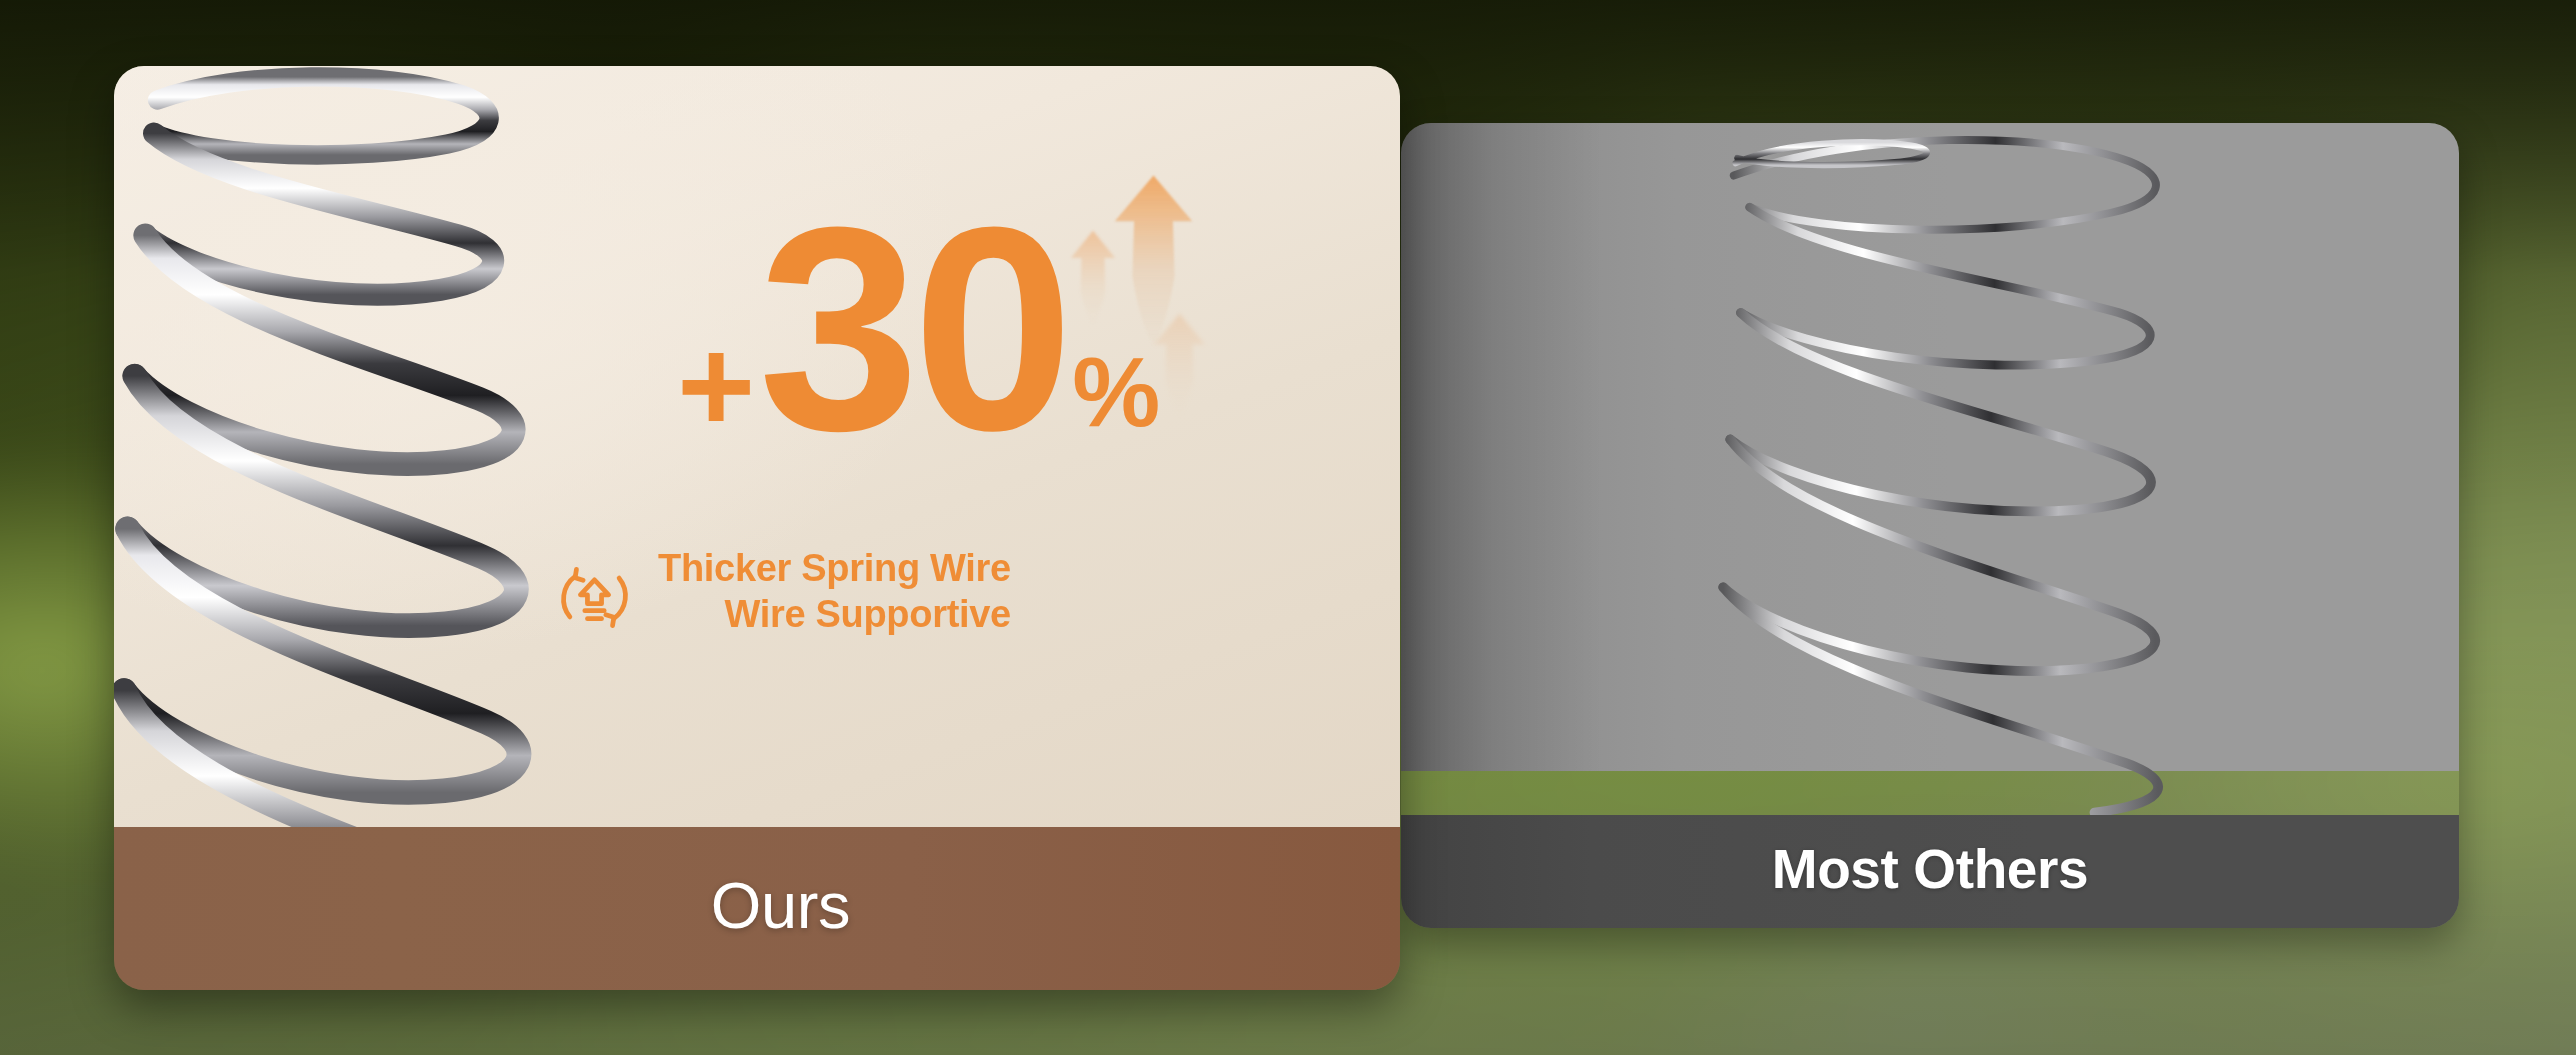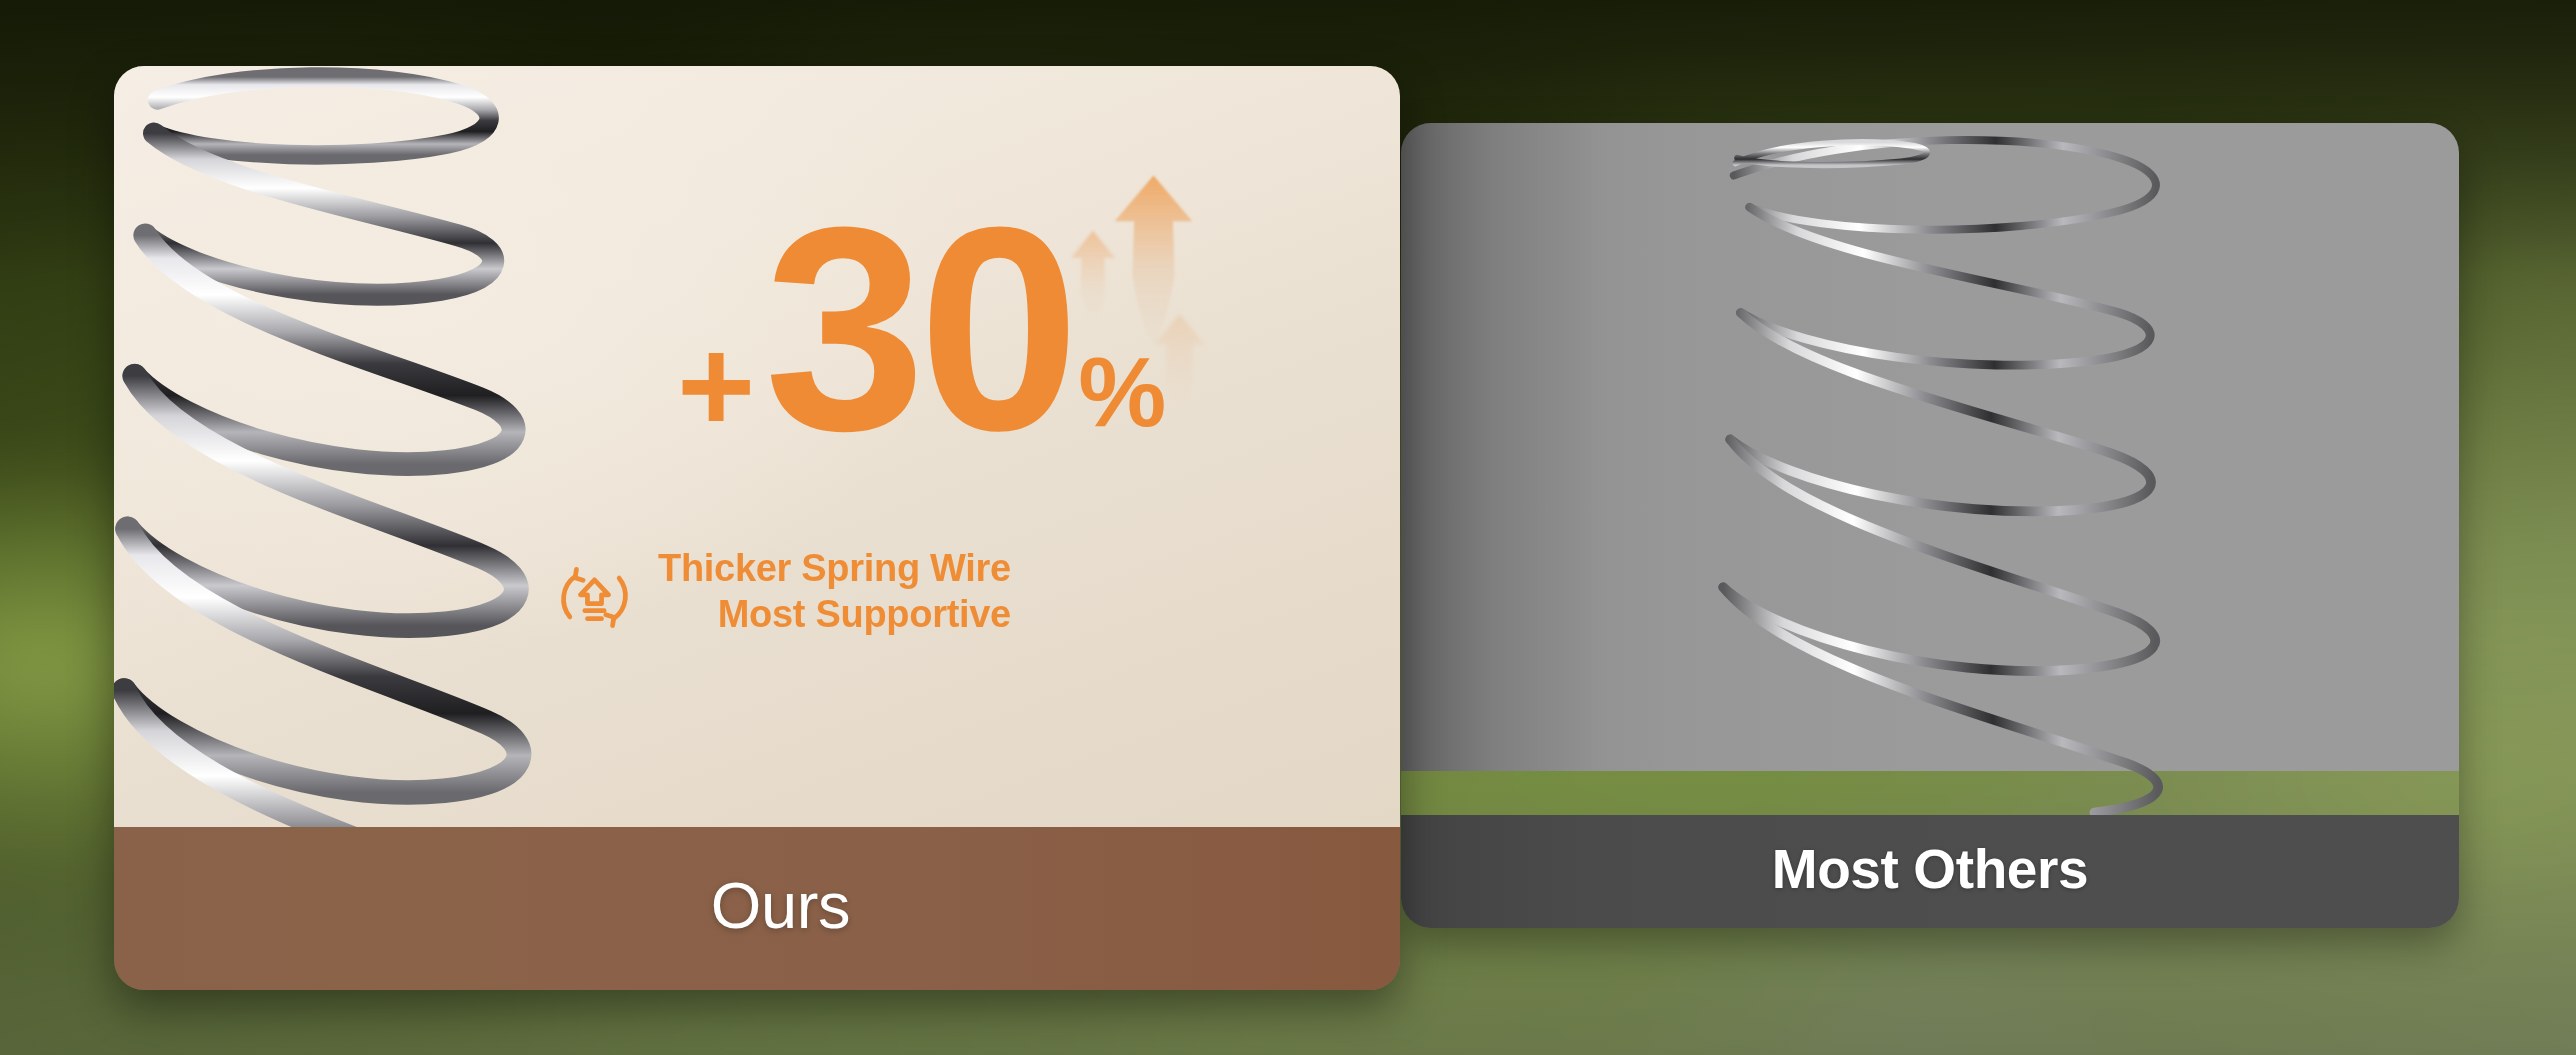--- a/index.html
+++ b/index.html
@@ -136,21 +136,21 @@
   .arrow-faded { position:absolute; left:88px; top:148px; width:55px;  height:109px; opacity:0.26; filter:blur(1.9px); }
 
   .bignum {
     position:absolute; left:0; top:35px;
     width:651px;
     display:flex; align-items:flex-end; justify-content:flex-start;
     color:#ee8b34;
     line-height:0.9;
   }
   .bignum .plus  { font-size:134px; font-weight:bold; transform:translateY(-12.3px); }
-  .bignum .num   { font-size:290px; font-weight:bold; letter-spacing:-7px; margin-left:9px; }
+  .bignum .num   { font-size:290px; font-weight:bold; letter-spacing:-7px; margin-left:3px; }
   .bignum .pct   { font-size:99px; font-weight:bold; transform:translateY(-23px); margin-left:5.3px; }
 
   
   .feature {
     position:absolute;
     left:440px; top:479px;
     display:flex; align-items:flex-end; gap:23px;
   }
   .feature .icon-wrap { width:81px; height:81px; flex:0 0 81px; }
   .feature .texts {
@@ -301,21 +301,21 @@
             <path d="M66.5 78 L68 68.5 L59 65.5"></path>
 
             <path d="M46 26 L62 43 L54 43 L54 53 L38 53 L38 43 L30 43 Z"></path>
 
             <path d="M35 61 L57 61"></path>
             <path d="M38 70 L54 70"></path>
           </svg>
         </div>
         <div class="texts">
           <span>Thicker Spring Wire</span>
-          <span>Most Supportive</span>
+          <span>Wire Supportive</span>
         </div>
       </div>
 
     </div>
 
     <div class="footer">
       <div class="label">Ours</div>
     </div>
   </div>
 

